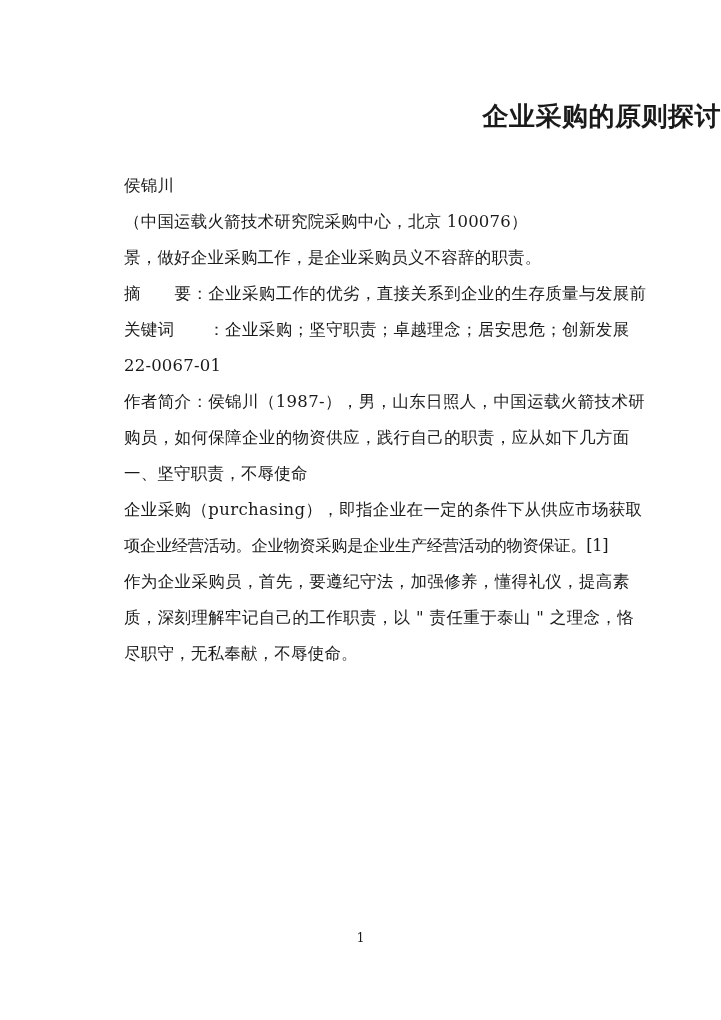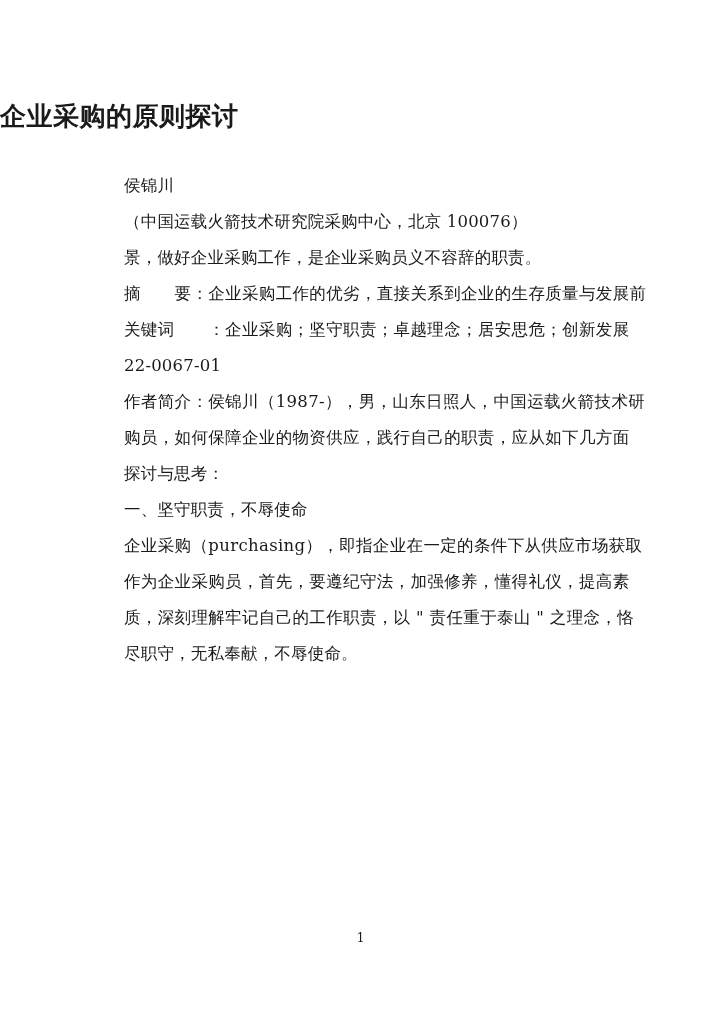--- a/index.html
+++ b/index.html
@@ -21,21 +21,21 @@
     overflow: hidden;
     box-sizing: border-box;
   }
 
   
   .doc-title {
     position: absolute;
     left: 0;
     top: 82px;
     width: 721px;
-    text-align: left;
+    text-align: right;
     font-size: 26px;
     line-height: 34px;
     font-weight: 700;
     letter-spacing: 0.5px;
     font-family: "DejaVu Serif", "Liberation Serif", serif;
   }
 
   
   .text-body {
     position: absolute;
@@ -100,27 +100,27 @@
 
     <div class="line">22-0067-01</div>
 
 
     <div class="line full">作者简介：侯锦川（1987-），男，山东日照人，中国运载火箭技术研</div>
 
 
 
     <div class="line full">购员，如何保障企业的物资供应，践行自己的职责，应从如下几方面</div>
 
-    <div class="line">探讨与思考：</div>
 
     <div class="line">一、坚守职责，不辱使命</div>
 
     <div class="line full">企业采购（purchasing），即指企业在一定的条件下从供应市场获取</div>
 
 
+    <div class="line tight">项企业经营活动。企业物资采购是企业生产经营活动的物资保证。[1]</div>
 
     <div class="line full">作为企业采购员，首先，要遵纪守法，加强修养，懂得礼仪，提高素</div>
 
     <div class="line full">质，深刻理解牢记自己的工作职责，以 " 责任重于泰山 " 之理念，恪</div>
 
     <div class="line">尽职守，无私奉献，不辱使命。</div>
 
   </div>
 
   <div class="page-number">1</div>

